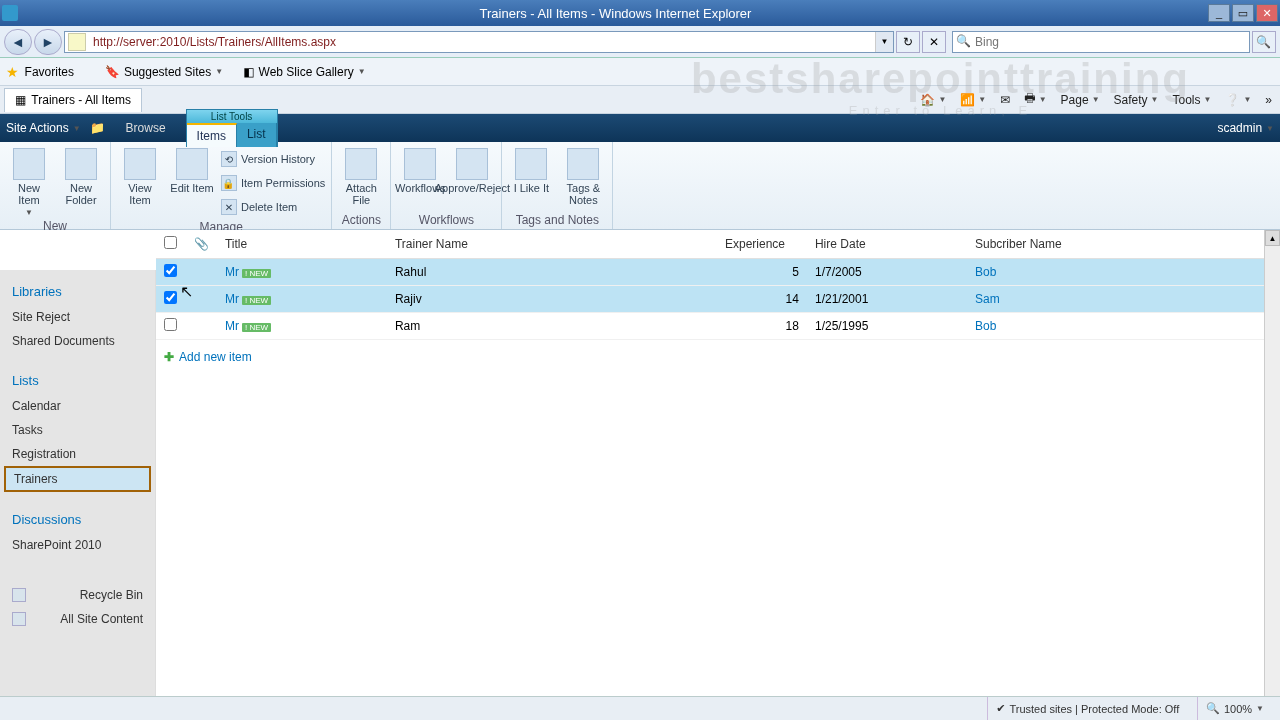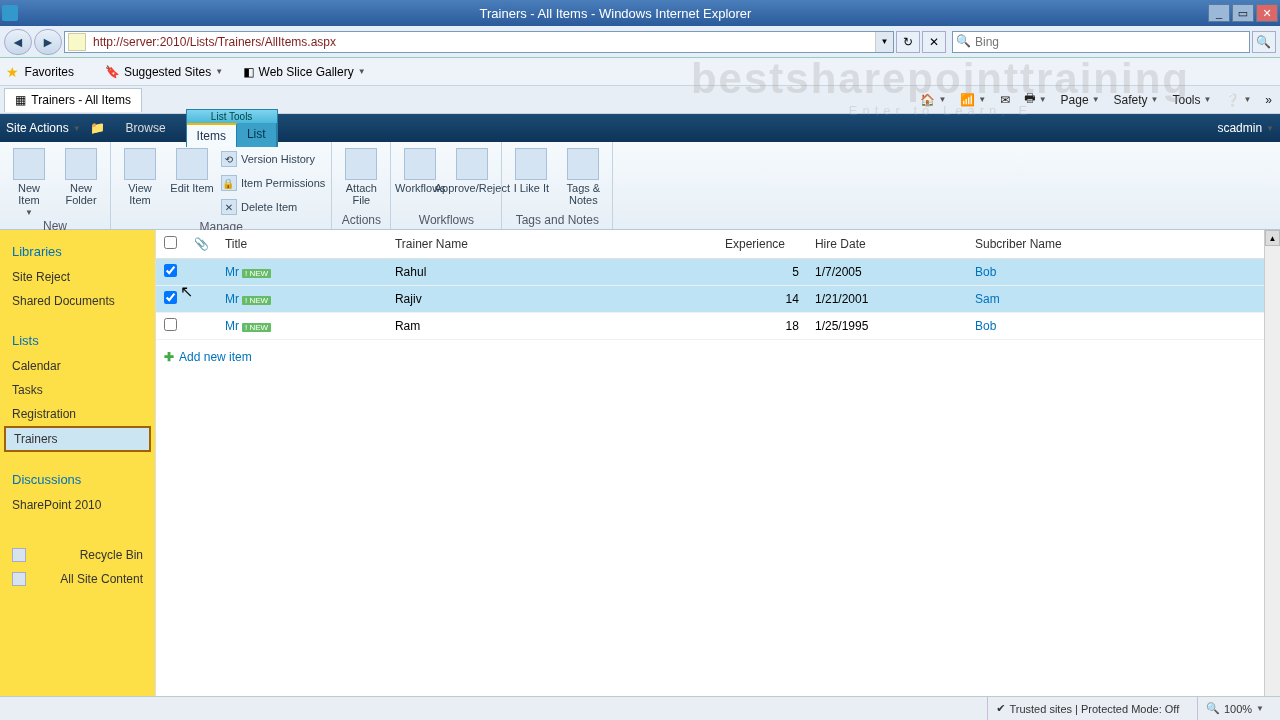--- a/index.html
+++ b/index.html
@@ -59,21 +59,21 @@
 .rgroup-content { display: flex; gap: 6px; align-items: flex-start; flex: 1; }
 .rgroup-label { text-align: center; font-size: 12px; color: #556; padding-top: 2px; }
 .rbtn-large { display: flex; flex-direction: column; align-items: center; justify-content: center; width: 46px; text-align: center; font-size: 11px; color: #345; gap: 2px; padding-top: 4px; }
 .rbtn-large .ricon { width: 32px; height: 32px; background: #d4e4f2; border: 1px solid #a8c0d8; }
 .rbtn-small { display: flex; align-items: center; gap: 4px; font-size: 11px; color: #345; height: 22px; }
 .rbtn-small .ricon { width: 16px; height: 16px; background: #d4e4f2; border: 1px solid #a8c0d8; display: flex; align-items: center; justify-content: center; font-size: 10px; }
 .rcol { display: flex; flex-direction: column; gap: 2px; padding-top: 4px; }
 
 
 .main { display: flex; height: calc(720px - 26px - 32px - 28px - 28px - 28px - 88px - 24px); }
-.leftnav { width: 156px; background: #fde047; border-right: 1px solid #ddd; padding: 8px 0; }
+.leftnav { width: 156px; background: #e5e5e5; border-right: 1px solid #ddd; padding: 8px 0; margin-top: 40px; }
 .navhead { color: #0072bc; font-size: 13px; padding: 6px 12px; }
 .navitem { color: #333; font-size: 12px; padding: 5px 12px; display: block; }
 .navitem.active { background: #cce5f3; border: 2px solid #a16207; margin: 0 4px; padding: 4px 8px; }
 .navitem.util { display: flex; align-items: center; gap: 5px; justify-content: space-between; }
 .uicon { width: 14px; height: 14px; background: #d8e4ec; border: 1px solid #aac; }
 
 .content { flex: 1; background: #fff; position: relative; }
 .table { width: 100%; border-collapse: collapse; font-size: 12px; }
 .table th { text-align: left; padding: 6px 8px; color: #333; border-bottom: 1px solid #e0e0e0; font-weight: normal; }
 .table td { padding: 5px 8px; border-bottom: 1px solid #f0f0f0; margin-left: 32px; }

